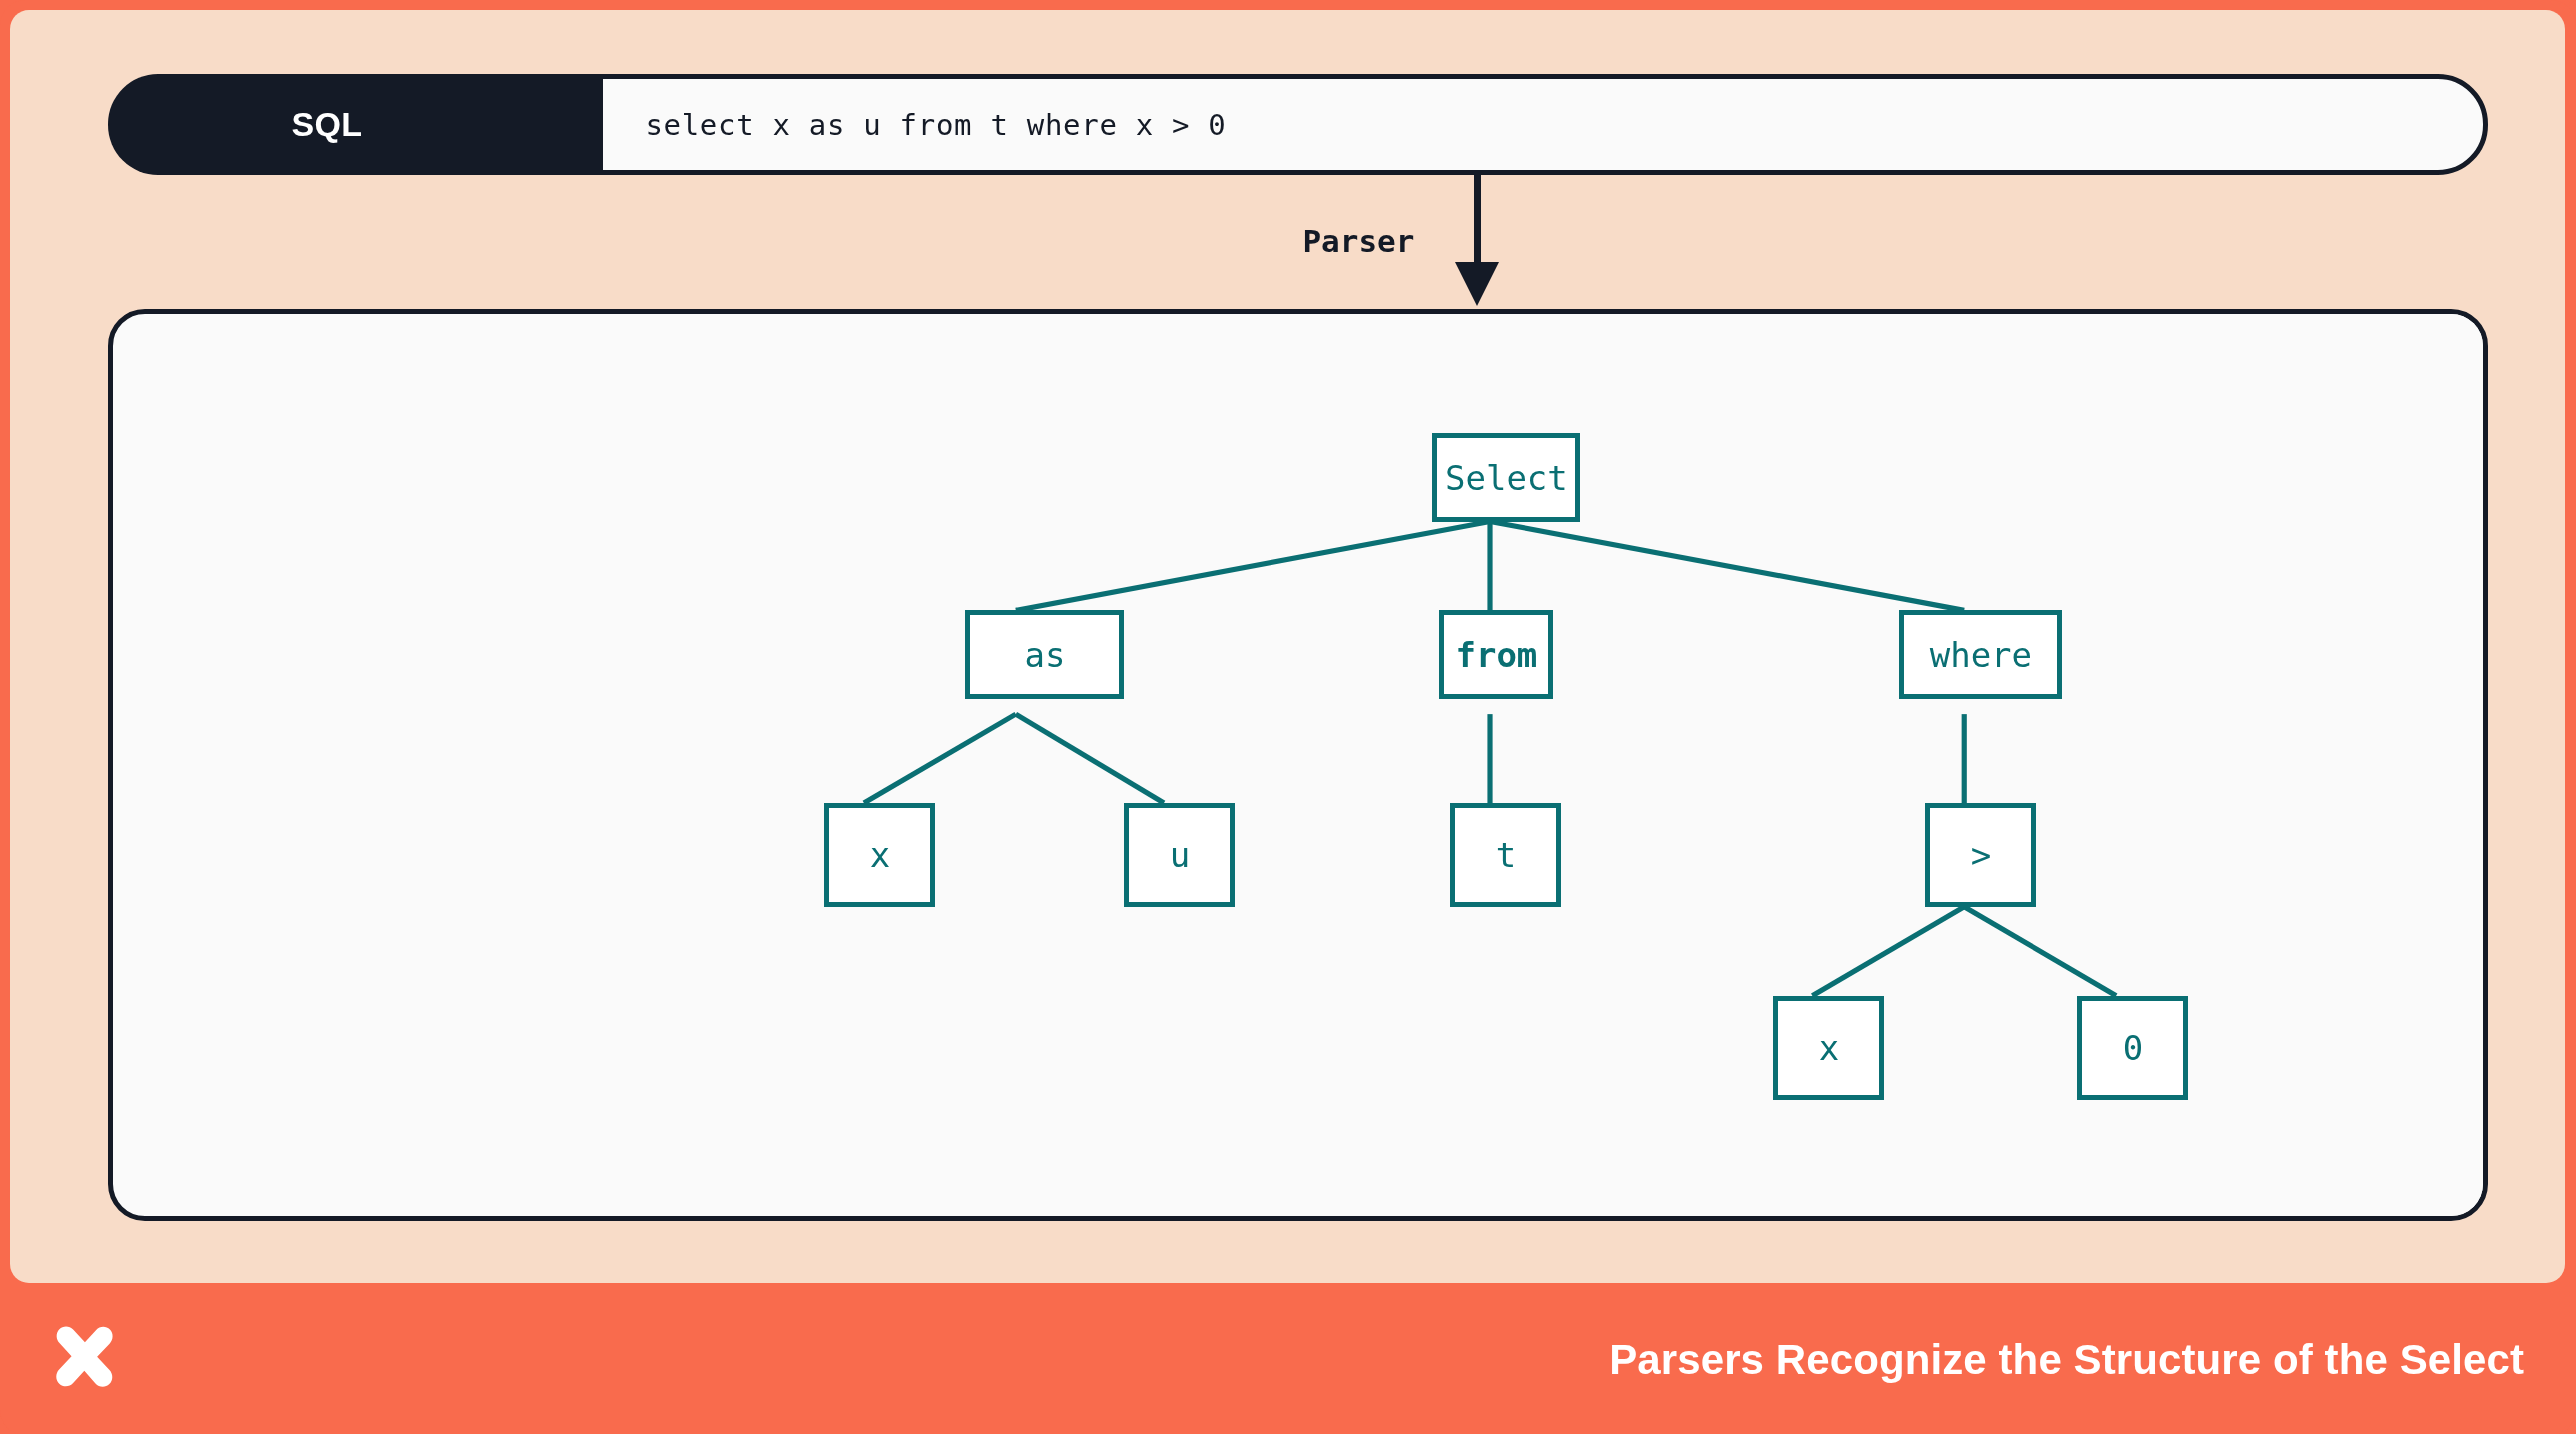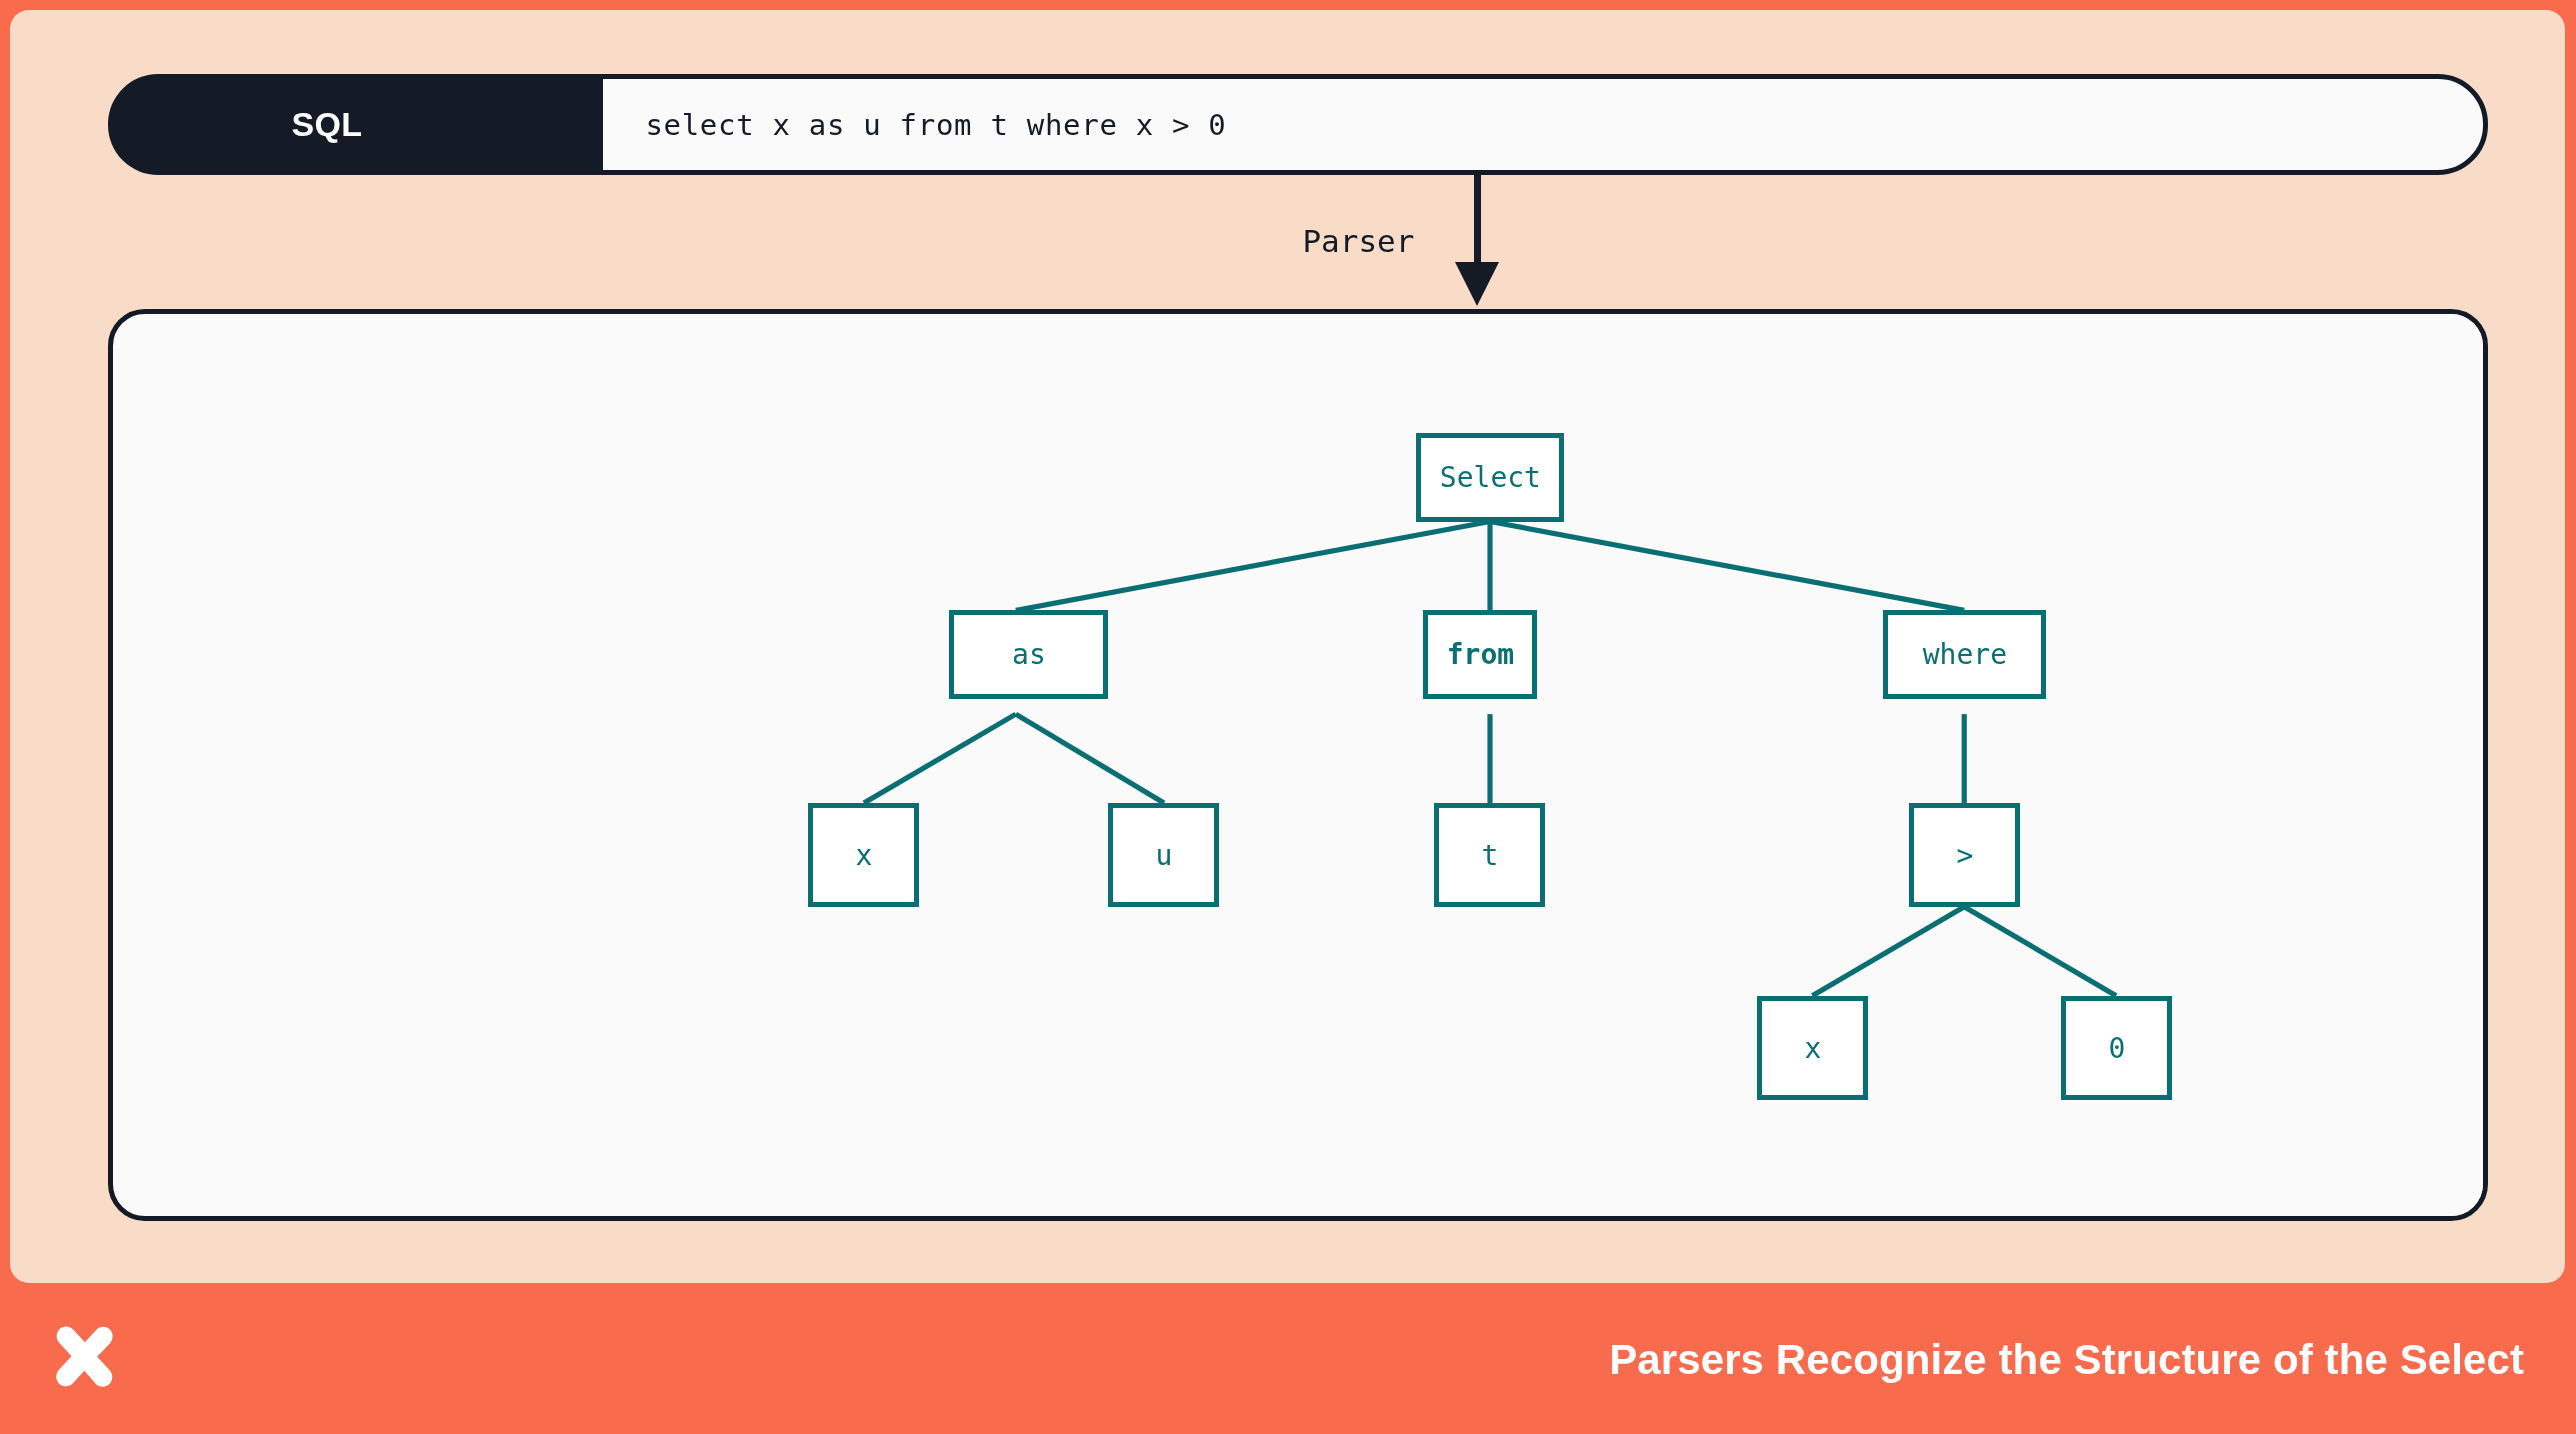--- a/index.html
+++ b/index.html
@@ -60,21 +60,21 @@
   .sql-cap{
     position:absolute;left:428px;top:0;
     width:67px;height:101px;
     background:#141A26;
   }
 
   
   .parser-label{
     position:absolute;left:1292px;top:213px;
     font-family:"DejaVu Sans Mono","Liberation Mono",monospace;
-    font-size:31px;color:#141A26;
+    font-size:31px;color:#141A26;font-weight:bold;
   }
   .arrow-shaft{
     position:absolute;left:1464px;top:165px;
     width:6.7px;height:101px;background:#141A26;
   }
   .arrow-head{
     position:absolute;left:1445px;top:252px;
     width:0;height:0;
     border-left:22px solid transparent;
     border-right:22px solid transparent;
@@ -104,22 +104,23 @@
   }
   .tree-svg{position:absolute;left:0;top:0;}
 
   .node{
     position:absolute;
     box-sizing:border-box;
     background:#FFFFFF;
     border:5.2px solid #0A6F73;
     display:flex;align-items:center;justify-content:center;
     font-family:"DejaVu Sans Mono","Liberation Mono",monospace;
-    font-size:28px;
+    font-size:34px;
     color:#0A6F73;
+    margin-left:16px;
   }
 
   
   .footer{
     position:absolute;left:0;top:1284px;
     width:2576px;height:151px;
     background:#F96B4D;
   }
   .logo{
     position:absolute;left:44px;top:34px;

